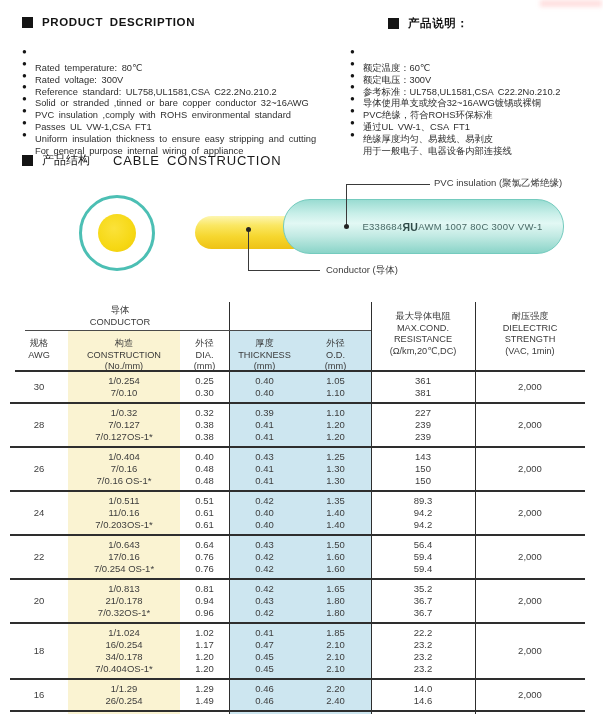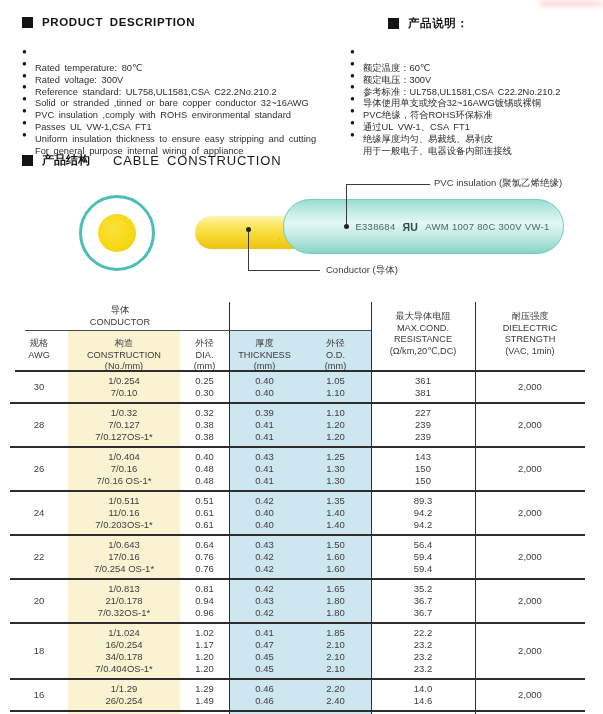--- a/index.html
+++ b/index.html
@@ -14,33 +14,33 @@
     font-size:11.5px; color:#141414; letter-spacing:.6px; word-spacing:3px; font-weight:bold; }
   .sq { width:11px; height:11px; background:#141414; display:inline-block; flex:0 0 auto; }
   .bullet-list { position:absolute; }
   .bullet-row { display:flex; align-items:flex-start; height:11.8px; }
   .dot { font-size:8px; color:#151515; width:13px; flex:0 0 auto; line-height:11.8px; }
   .btext { font-size:9.3px; color:#2e2e2e; line-height:11.8px; white-space:nowrap; word-spacing:2px;margin-top:17px; }
   #watermark { position:absolute; left:540px; top:0; width:62px; height:7px;
     background:rgba(255,130,130,.25); filter:blur(2px); }
   
   .cons-title { position:absolute; left:22px; top:152px; display:flex; align-items:center; gap:9px; }
-  .cons-title .zh { font-size:12px; font-weight:bold; color:#141414; }
+  .cons-title .zh { font-size:12px; font-weight:normal; color:#141414; }
   .cons-title .en { font-size:13px; color:#1a1a1a; letter-spacing:.8px; word-spacing:3px; margin-left:14px; }
   #xsec-outer { position:absolute; left:79px; top:195px; width:76px; height:76px;
     border:3px solid #4CBFB4; border-radius:50%; background:#fff; }
   #xsec-inner { position:absolute; left:98px; top:214px; width:38px; height:38px; border-radius:50%;
     background:radial-gradient(circle at 42% 38%, #FBE23A 0%, #F6D814 60%, #EFC90A 100%); }
   #rod { position:absolute; left:195px; top:216px; width:114px; height:33px; border-radius:17px;
     background:linear-gradient(180deg,#FDF6B2 0%,#FAE763 28%,#F6D72F 62%,#EEC215 100%); z-index:1; }
   #cyl { position:absolute; left:283px; top:199px; width:281px; height:55px;
     border-radius:27px; border:1px solid #74CBBE; z-index:2;
     background:linear-gradient(180deg,#9ADCD2 0%,#C9EFE9 26%,#E2F8F4 44%,#C2EAE3 68%,#8AD4C8 100%); }
   #cable-print { position:absolute; left:0; top:0; width:100%; height:100%; display:flex;
-    align-items:center; justify-content:center; padding-left:58px; gap:7px;
+    align-items:center; justify-content:center; padding-left:58px; 
     font-size:9.5px; color:#4A6A66; letter-spacing:.3px; white-space:nowrap; }
   #cable-print .ulmark { font-weight:bold; font-size:10.5px; color:#2f4a47; }
   .leader { position:absolute; background:#3a3a3a; z-index:3; }
   .ldot { position:absolute; width:5px; height:5px; border-radius:50%; background:#222; z-index:4; }
   .callout { position:absolute; font-size:9.5px; color:#3c3c3c; white-space:nowrap; z-index:3; }
   
   #tablewrap { position:absolute; left:10px; top:300px; width:593px; height:414px; overflow:hidden; }
   .colbg { position:absolute; top:31px; height:383px; }
   #bg-yellow { left:58px; width:112px; background:#FAF3D2; }
   #bg-blue { left:219px; width:142px; background:#CDE6F0; }

